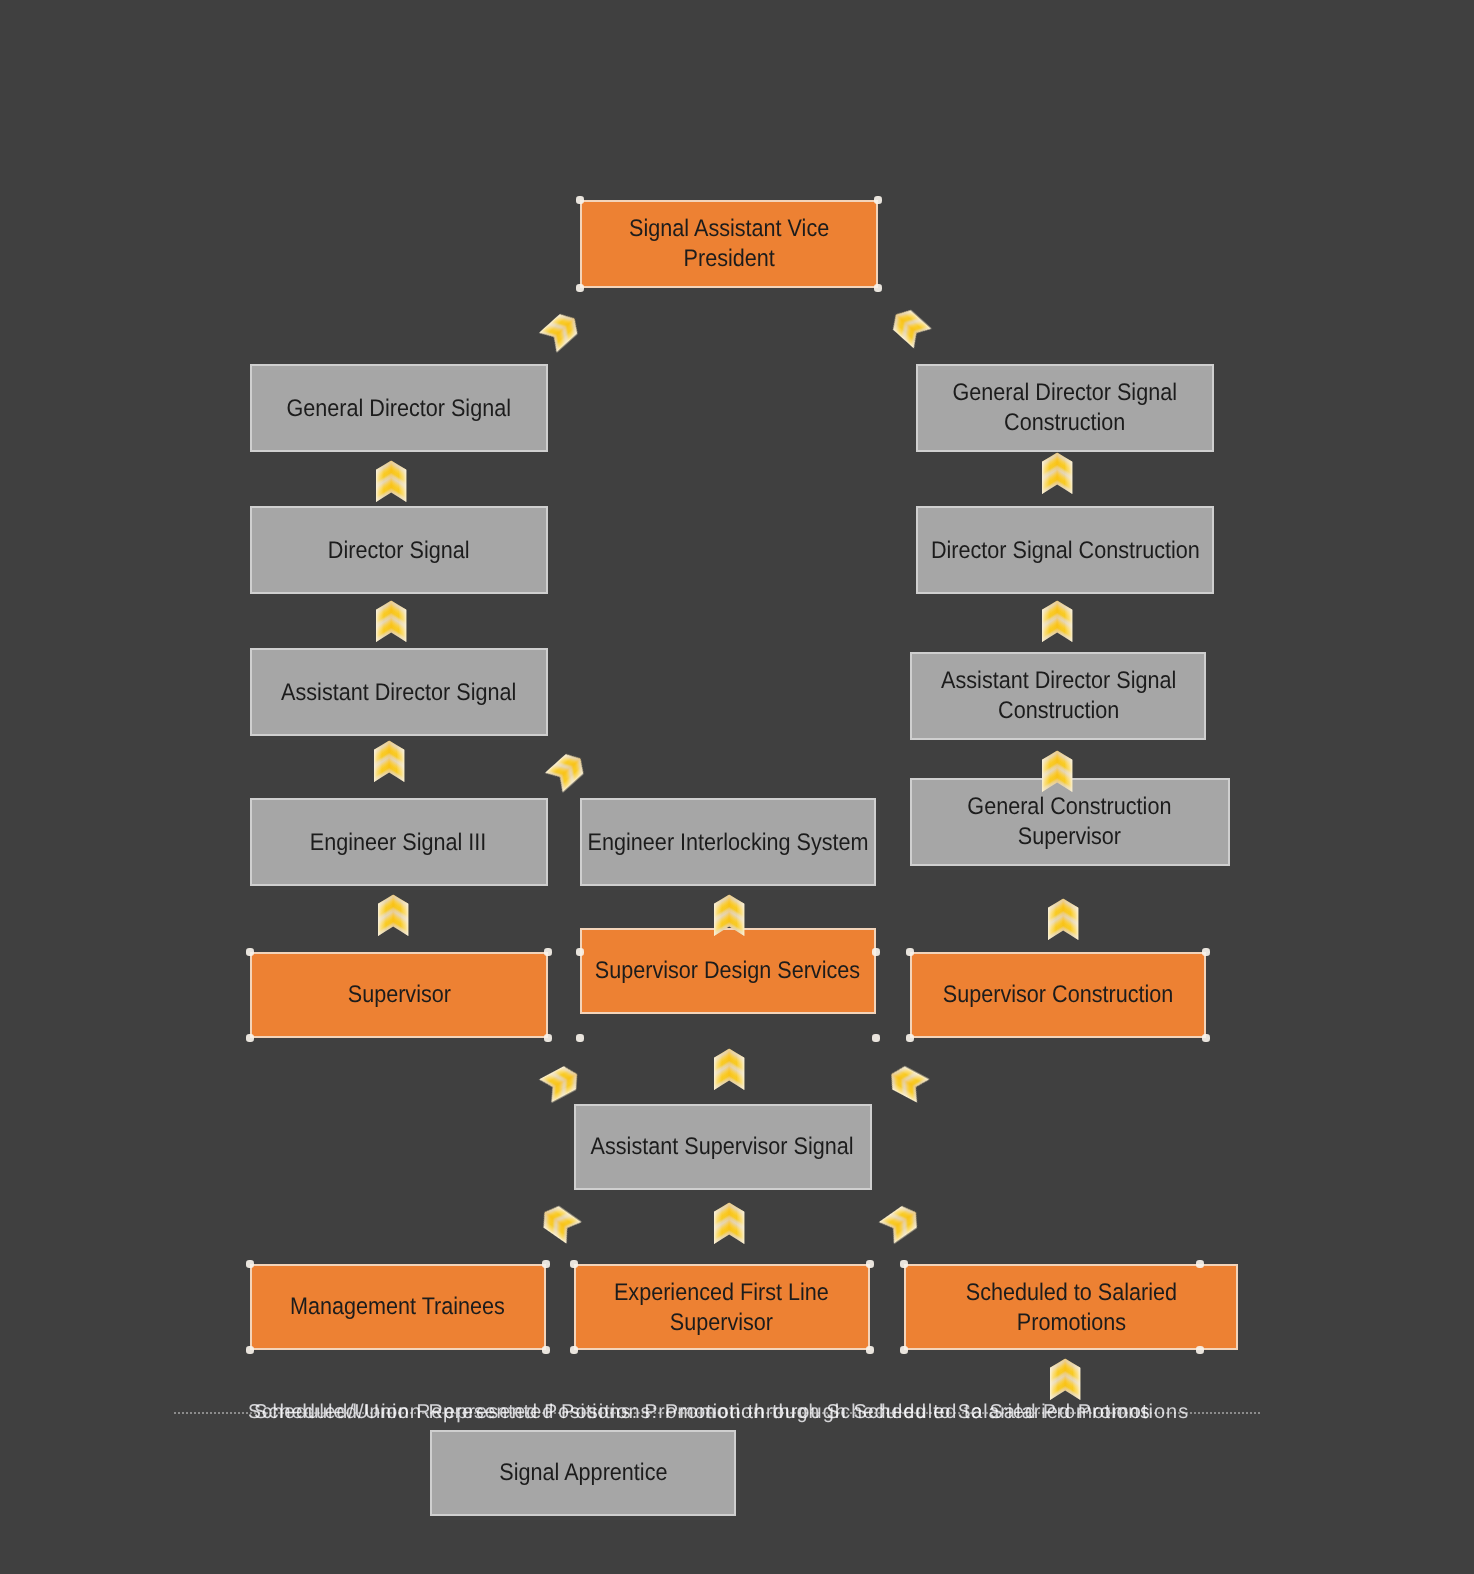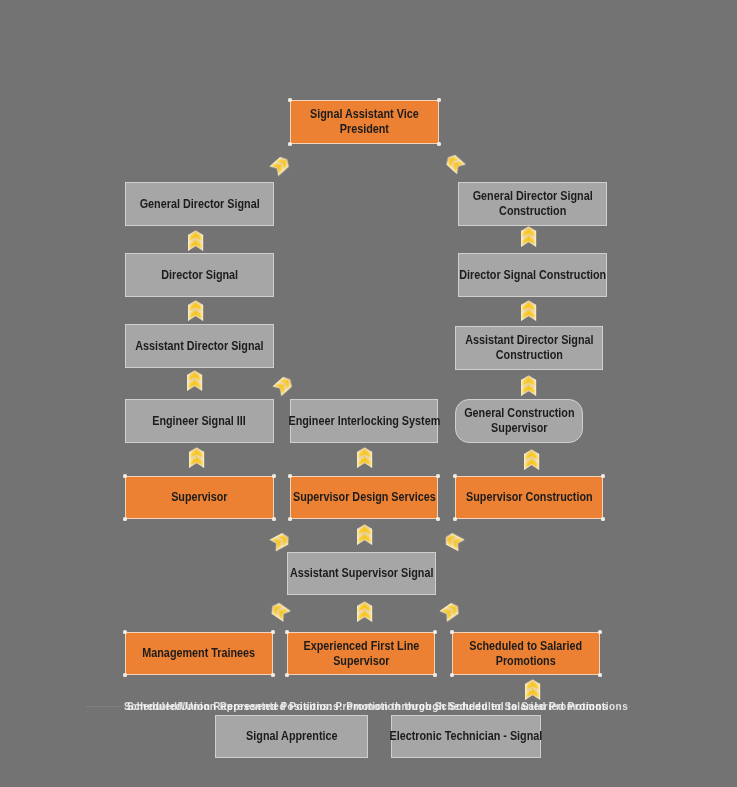--- a/index.html
+++ b/index.html
@@ -1,17 +1,17 @@
 <!DOCTYPE html>
 <html><head>
 <meta charset="utf-8">
 <style>
   html,body{margin:0;padding:0;background:#000;}
-  #page{position:relative;width:737px;height:787px;background:#737373;overflow:hidden;
-        font-family:"Liberation Sans",sans-serif;font-weight:bold;}
+  #page{position:relative;width:737px;height:787px;background:#404040;overflow:hidden;
+        font-family:"Liberation Sans",sans-serif;}
   .node{position:absolute;box-sizing:border-box;display:flex;align-items:center;
         justify-content:center;text-align:center;color:#1c1c1c;font-size:12px;
         line-height:14.6px;}
   .node .lbl{display:block;transform:scaleX(0.9);transform-origin:center;white-space:pre;}
   .gray{background:#a6a6a6;border:1px solid #cfcfcf;}
   .orange{background:#ed8133;border:1px solid #f3d4ba;}
   .arrow{position:absolute;}
   .arrow svg{display:block;overflow:visible;filter:blur(0.35px);}
   .note{position:absolute;font-size:10px;white-space:nowrap;color:#d7d7dc;
         letter-spacing:0.52px;mix-blend-mode:screen;opacity:0.92;}
@@ -50,32 +50,32 @@
     <div class="node gray" style="left: 455px; top: 326px; width: 148px; height: 44px;">
       <span class="lbl">Assistant Director Signal
 Construction</span>
     </div>
     <div class="node gray" style="left: 290px; top: 399px; width: 148px; height: 44px;">
       <span class="lbl">Engineer Interlocking System</span>
     </div>
     <div class="node gray" style="left: 125px; top: 399px; width: 149px; height: 44px;">
       <span class="lbl">Engineer Signal III</span>
     </div>
-    <div class="node gray" style="left: 455px; top: 399px; width: 128px; height: 44px; border-radius: 14px;">
+    <div class="node gray" style="left: 455px; top: 389px; width: 160px; height: 44px;">
       <span class="lbl">General Construction
 Supervisor</span>
     </div>
     <div class="node orange" style="left: 125px; top: 476px; width: 149px; height: 43px;">
       <span class="lbl">Supervisor</span>
     </div>
     <div class="handle" style="left: 123.4px; top: 474.4px;"></div>
     <div class="handle" style="left: 272.4px; top: 474.4px;"></div>
     <div class="handle" style="left: 123.4px; top: 517.4px;"></div>
     <div class="handle" style="left: 272.4px; top: 517.4px;"></div>
-    <div class="node orange" style="left: 290px; top: 476px; width: 148px; height: 43px;">
+    <div class="node orange" style="left: 290px; top: 464px; width: 148px; height: 43px;">
       <span class="lbl">Supervisor Design Services</span>
     </div>
     <div class="handle" style="left: 288.4px; top: 474.4px;"></div>
     <div class="handle" style="left: 436.4px; top: 474.4px;"></div>
     <div class="handle" style="left: 288.4px; top: 517.4px;"></div>
     <div class="handle" style="left: 436.4px; top: 517.4px;"></div>
     <div class="node orange" style="left: 455px; top: 476px; width: 148px; height: 43px;">
       <span class="lbl">Supervisor Construction</span>
     </div>
     <div class="handle" style="left: 453.4px; top: 474.4px;"></div>
@@ -93,33 +93,30 @@
     <div class="handle" style="left: 123.4px; top: 673.4px;"></div>
     <div class="handle" style="left: 271.4px; top: 673.4px;"></div>
     <div class="node orange" style="left: 287px; top: 632px; width: 148px; height: 43px;">
       <span class="lbl">Experienced First Line
 Supervisor</span>
     </div>
     <div class="handle" style="left: 285.4px; top: 630.4px;"></div>
     <div class="handle" style="left: 433.4px; top: 630.4px;"></div>
     <div class="handle" style="left: 285.4px; top: 673.4px;"></div>
     <div class="handle" style="left: 433.4px; top: 673.4px;"></div>
-    <div class="node orange" style="left: 452px; top: 632px; width: 148px; height: 43px;">
+    <div class="node orange" style="left: 452px; top: 632px; width: 167px; height: 43px;">
       <span class="lbl">Scheduled to Salaried
 Promotions</span>
     </div>
     <div class="handle" style="left: 450.4px; top: 630.4px;"></div>
     <div class="handle" style="left: 598.4px; top: 630.4px;"></div>
     <div class="handle" style="left: 450.4px; top: 673.4px;"></div>
     <div class="handle" style="left: 598.4px; top: 673.4px;"></div>
     <div class="node gray" style="left: 215px; top: 715px; width: 153px; height: 43px;">
       <span class="lbl">Signal Apprentice</span>
-    </div>
-    <div class="node gray" style="left: 391px; top: 715px; width: 150px; height: 43px;">
-      <span class="lbl">Electronic Technician - Signal</span>
     </div>
     <div class="arrow" style="left: 274.4px; top: 155.95px; width: 13.2px; height: 18.5px; transform: rotate(48deg);">
       <svg width="13.2" height="18.5" viewBox="0 0 149 203">
         <g clip-path="url(#chevClip)">
           <rect x="-2" y="-60" width="78" height="330" fill="url(#chevL)" shape-rendering="crispEdges"></rect>
           <rect x="74" y="-60" width="77" height="330" fill="url(#chevR)" shape-rendering="crispEdges"></rect>
         </g>
         <path d="M74.5 0 L149 46 L149 203 L74.5 157 L0 203 L0 46 Z" fill="url(#chevSide)"></path>
       </svg>
     </div>

